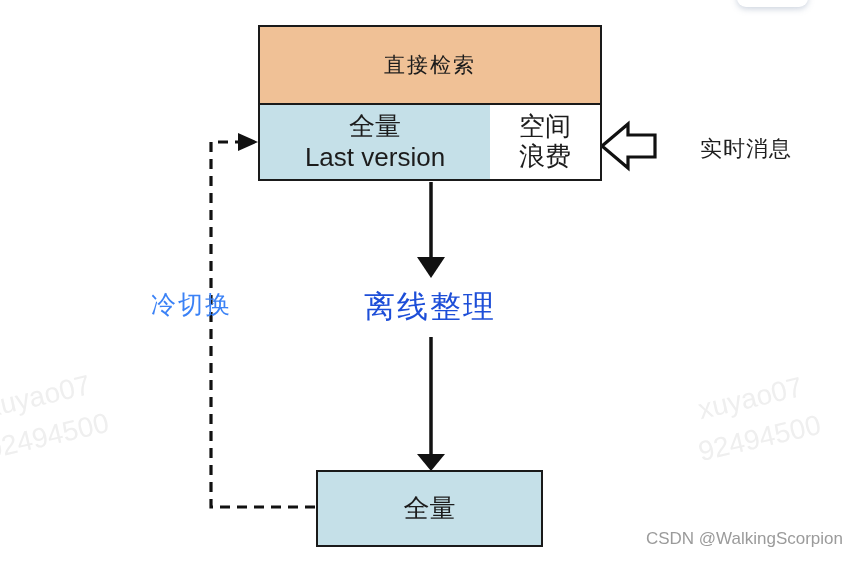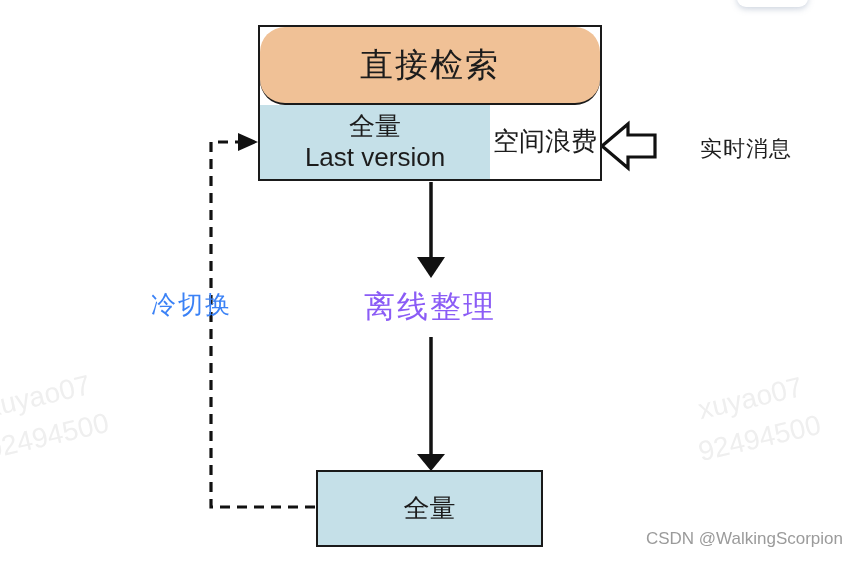--- a/index.html
+++ b/index.html
@@ -19,37 +19,36 @@
     width: 344px; height: 156px;
     border: 2.5px solid #1a1a1a;
     display: flex;
     flex-direction: column;
   }
   .main-box-header {
     height: 78px;
     background: #F0C196;
     border-bottom: 2.5px solid #1a1a1a;
     display: flex; align-items: center; justify-content: center;
-    font-size: 33px;
+    font-size: 21px;
     color: #1c1c1c;
     letter-spacing: 2px;
-    border-radius: 25px;
   }
   .main-box-bottom { flex: 1; display: flex; }
   .cell-last-version {
     width: 230px;
     background: #C5E0E8;
     display: flex; flex-direction: column; align-items: center; justify-content: center;
     font-size: 26px; line-height: 1.2;
     color: #1c1c1c;
   }
   .cell-space-waste {
     flex: 1;
     background: #ffffff;
-    display: flex; align-items: center; justify-content: center;
+    display: flex; flex-direction: column; align-items: center; justify-content: center;
     font-size: 26px; line-height: 1.15;
     color: #1c1c1c;
   }
   
   .bottom-box {
     position: absolute;
     left: 316px; top: 470px;
     width: 227px; height: 77px;
     background: #C5E0E8;
     border: 2.5px solid #1a1a1a;
@@ -57,21 +56,21 @@
     font-size: 26px; line-height: 1.2;
     color: #1c1c1c;
   }
   
   .label-offline {
     position: absolute;
     left: 330px; top: 286px;
     width: 200px;
     text-align: center;
     font-size: 31px;
-    color: #8b5cf6;
+    color: #1d4ed8;
     letter-spacing: 2px;
   }
   .label-cold-switch {
     position: absolute;
     left: 32px; top: 288px;
     width: 200px;
     text-align: right;
     font-size: 25px;
     color: #3b82f6;
     letter-spacing: 2px;

